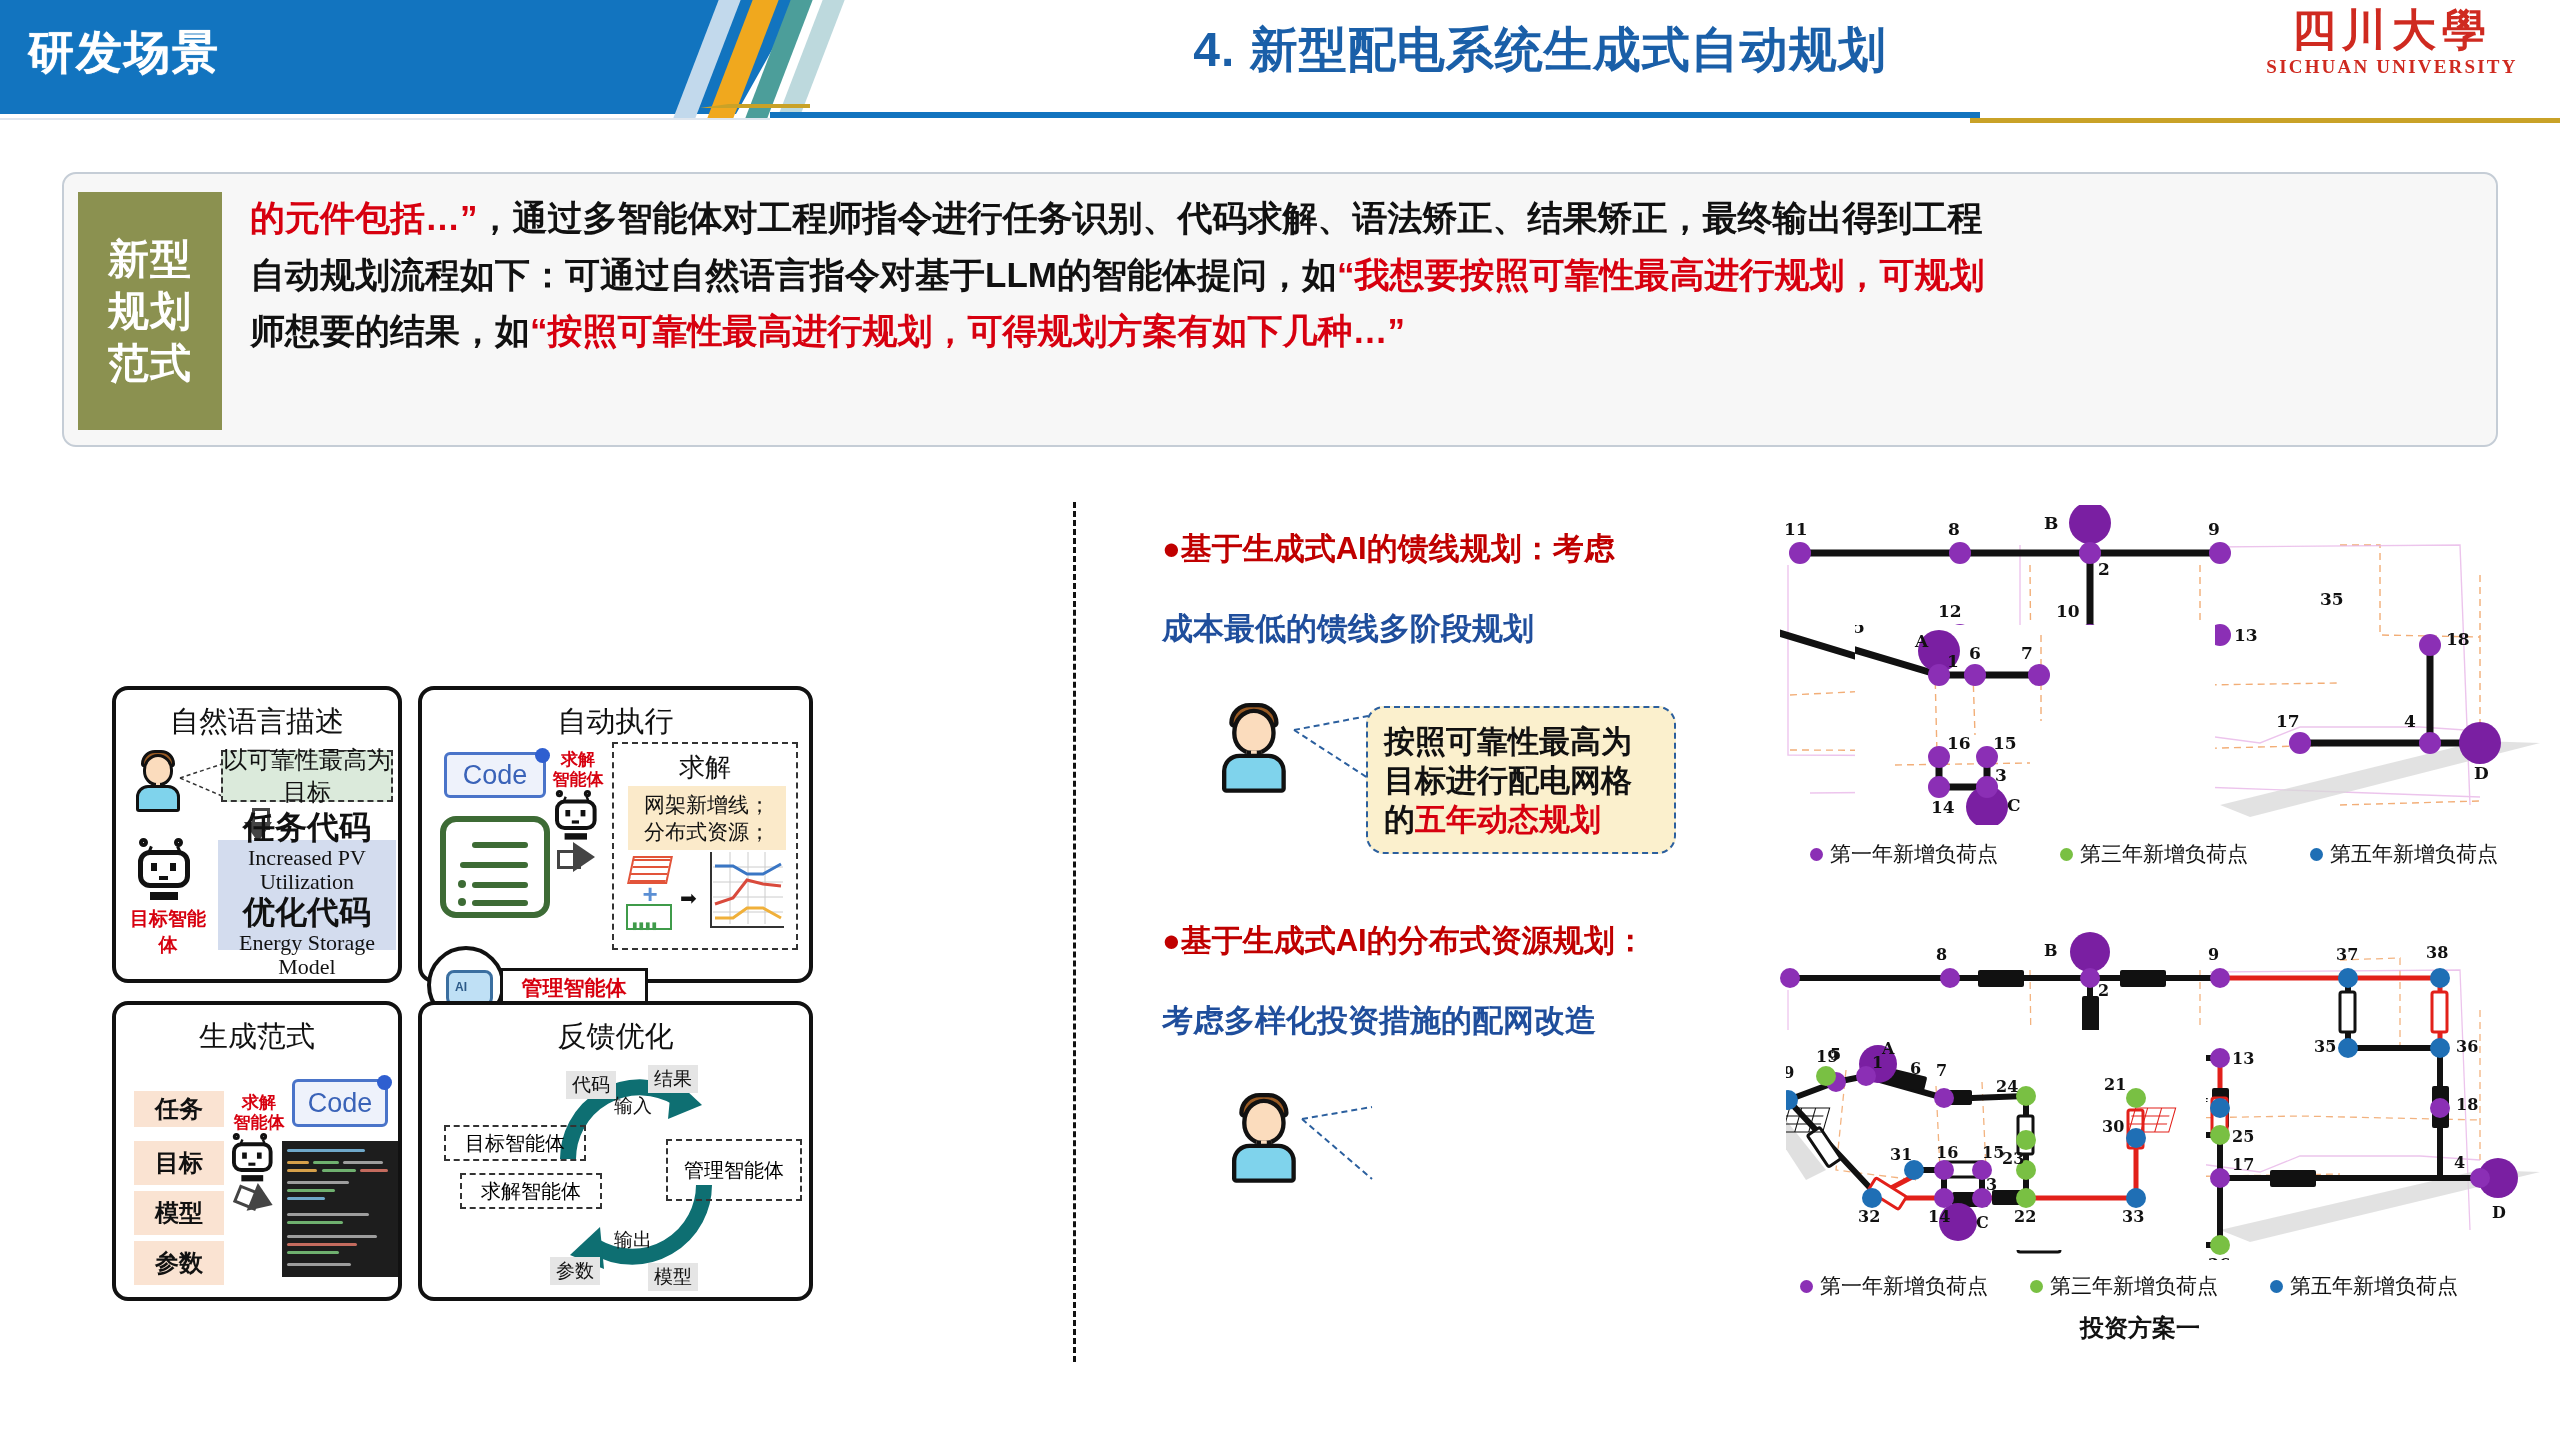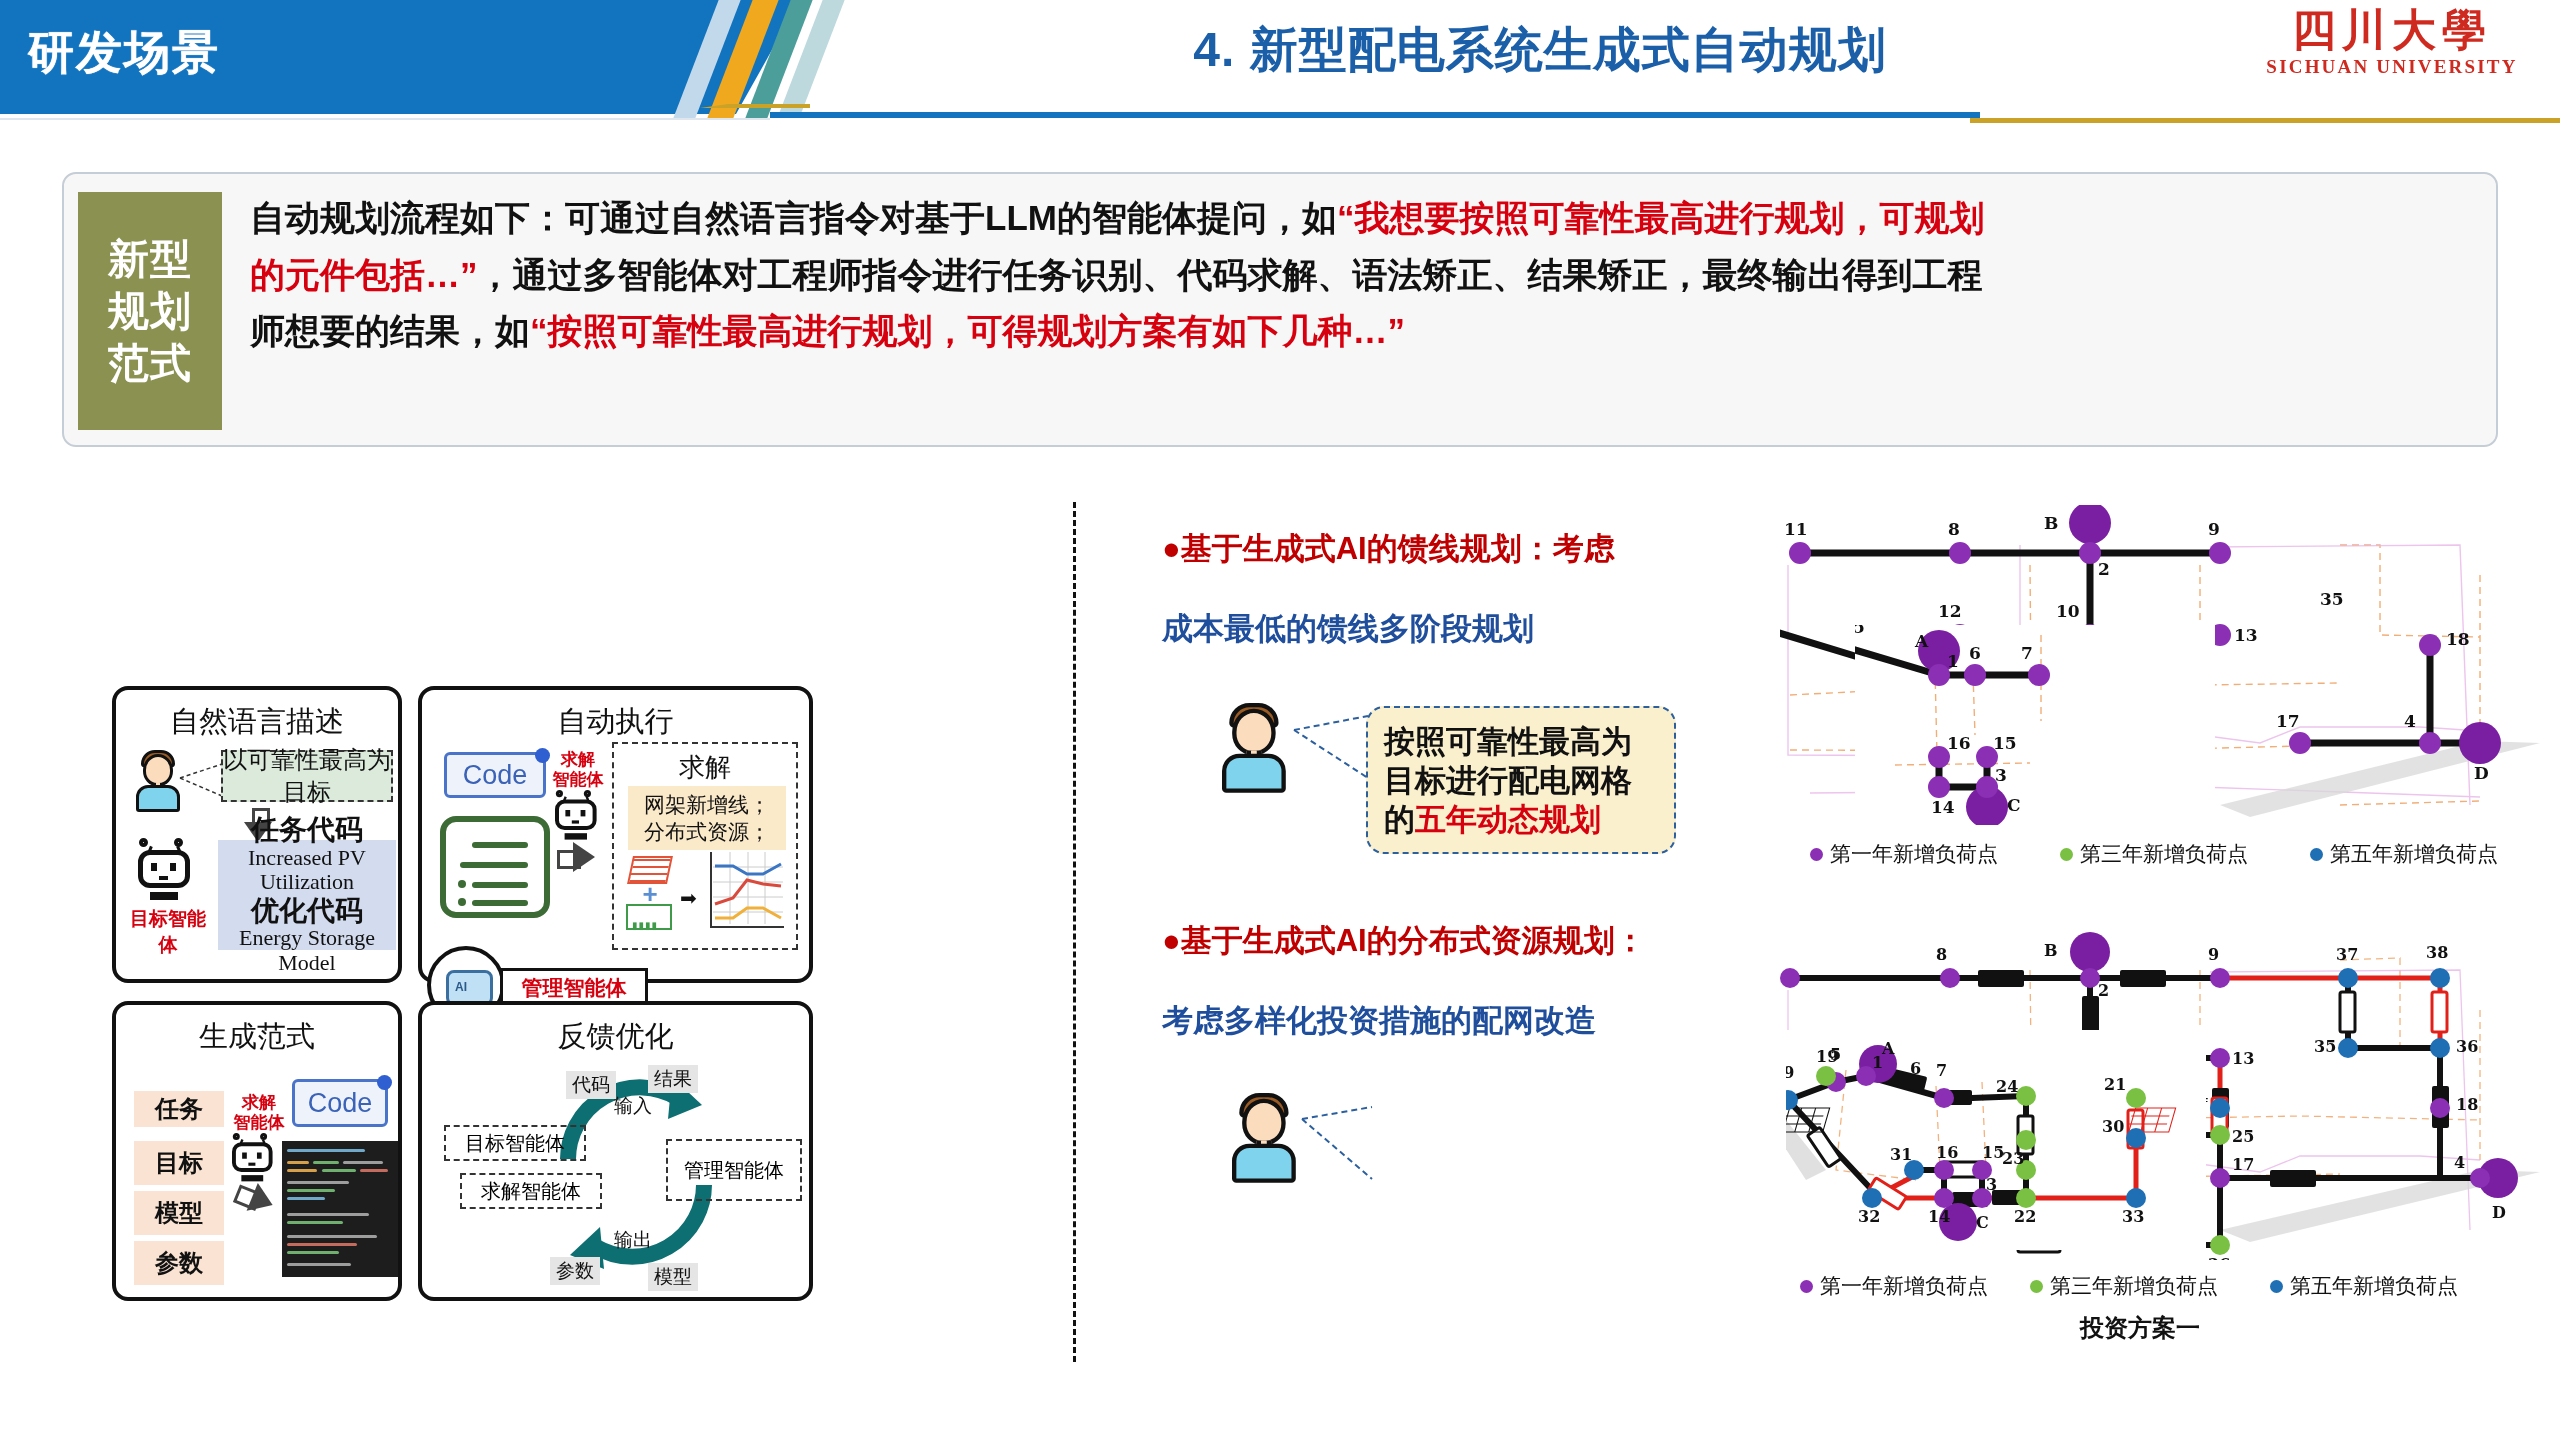--- a/index.html
+++ b/index.html
@@ -153,21 +153,21 @@
   .bubble-green {
     position: absolute; background: #dbeadb; border: 2px dashed #333;
     display: flex; align-items: center; justify-content: center;
     font-size: 24px; color: #111; text-align: center;
   }
   .blue-box {
     position: absolute; background: #d3dcee;
     display: flex; flex-direction: column; align-items: center; justify-content: center;
     text-align: center; line-height: 1.12;
   }
-  .blue-box .b1 { font-size: 28px; font-weight: bold; color: #111; }
+  .blue-box .b1 { font-size: 32px; font-weight: bold; color: #111; }
   .blue-box .b2 { font-size: 22px; color: #111; font-family: "Liberation Serif", serif; }
   .lbl-red { position: absolute; font-size: 19px; font-weight: bold; color: #d7000f; text-align: center; }
   .lbl-red-sm { position: absolute; font-size: 17px; font-weight: bold; color: #d7000f; text-align: center; line-height: 1.15; }
   .arrow-down {
     position: absolute; width: 28px; height: 34px;
   }
   .arrow-down::before {
     content: ""; position: absolute; left: 8px; top: 0; width: 12px; height: 16px;
     background: #fff; border: 3px solid #444;
   }
@@ -317,24 +317,24 @@
   </div>
 
   <div class="callout">
     <div class="callout-tag">
       <span>新型</span>
       <span>规划</span>
       <span>范式</span>
     </div>
     <div class="callout-body">
       <div>
-        <span>自动规划流程如下：可通过自然语言指令对基于LLM的智能体提问，如</span><span class="red">“我想要按照可靠性最高进行规划，可规划</span>
+        <span class="red">的元件包括…”</span><span>，通过多智能体对工程师指令进行任务识别、代码求解、语法矫正、结果矫正，最终输出得到工程</span>
       </div>
       <div>
-        <span class="red">的元件包括…”</span><span>，通过多智能体对工程师指令进行任务识别、代码求解、语法矫正、结果矫正，最终输出得到工程</span>
+        <span>自动规划流程如下：可通过自然语言指令对基于LLM的智能体提问，如</span><span class="red">“我想要按照可靠性最高进行规划，可规划</span>
       </div>
       <div>
         <span>师想要的结果，如</span><span class="red">“按照可靠性最高进行规划，可得规划方案有如下几种…”</span>
       </div>
     </div>
   </div>
 
 
   <div class="quad qNL">
     <div class="q-title">自然语言描述</div>

